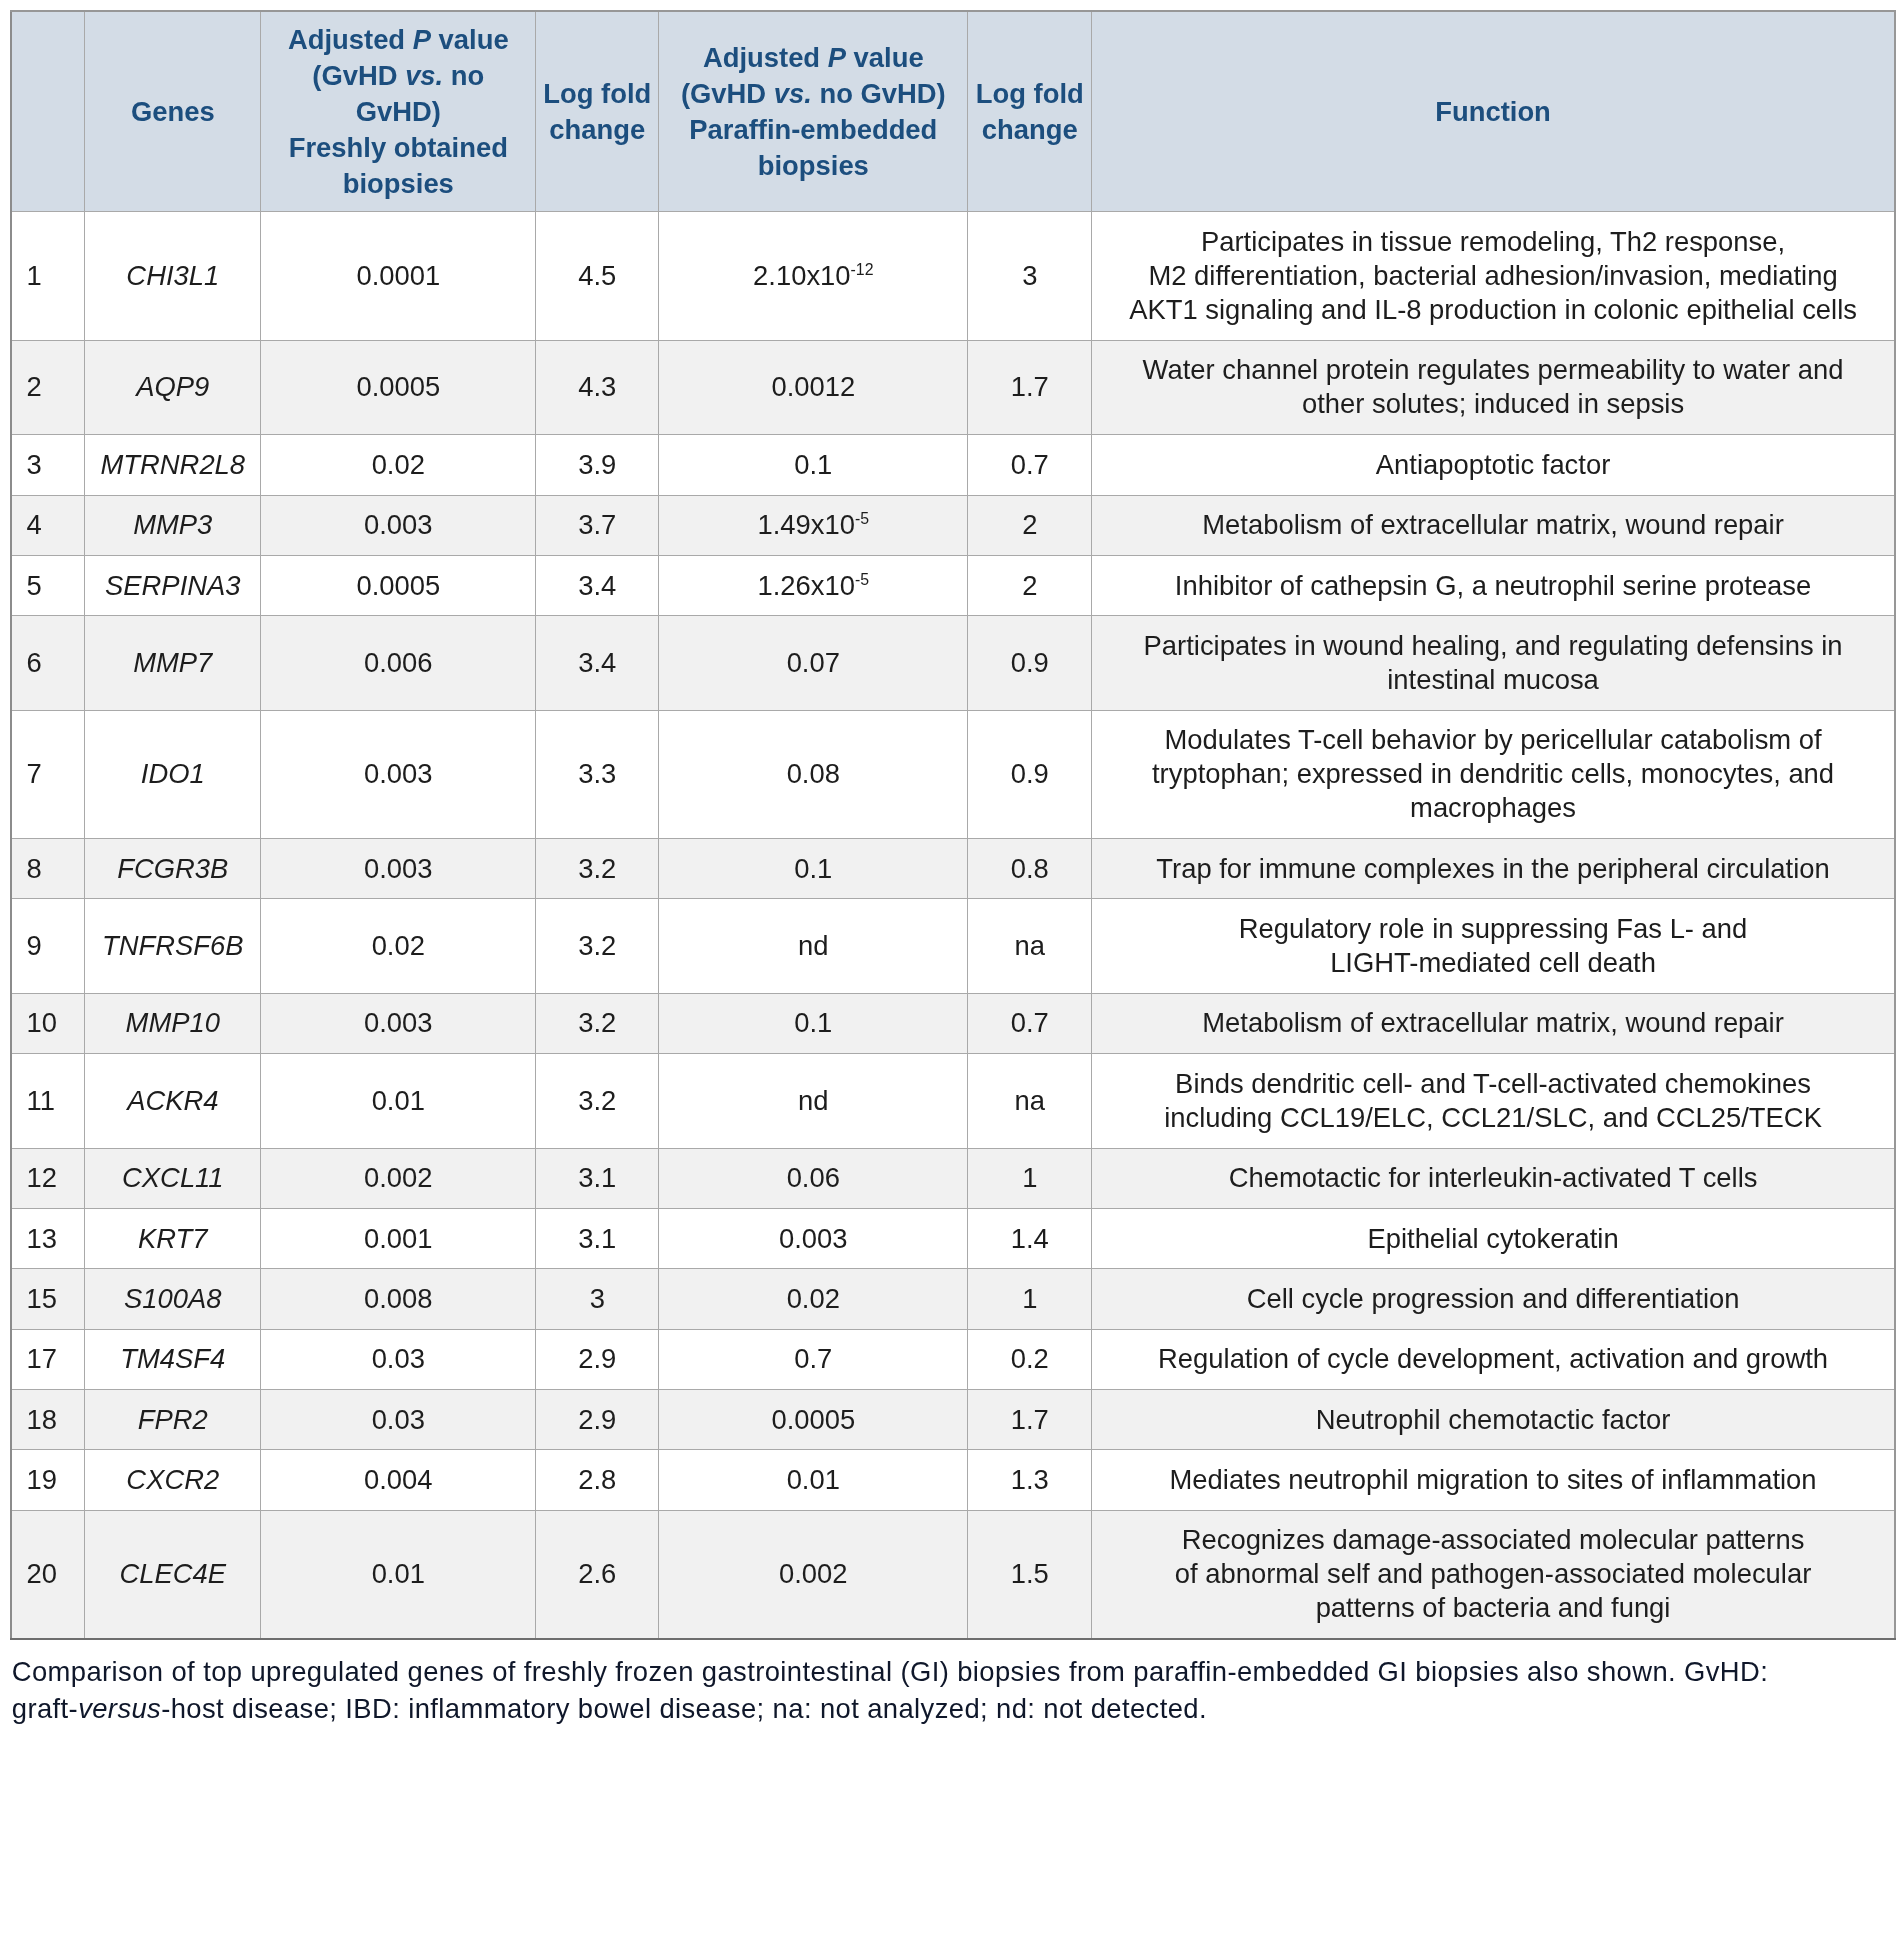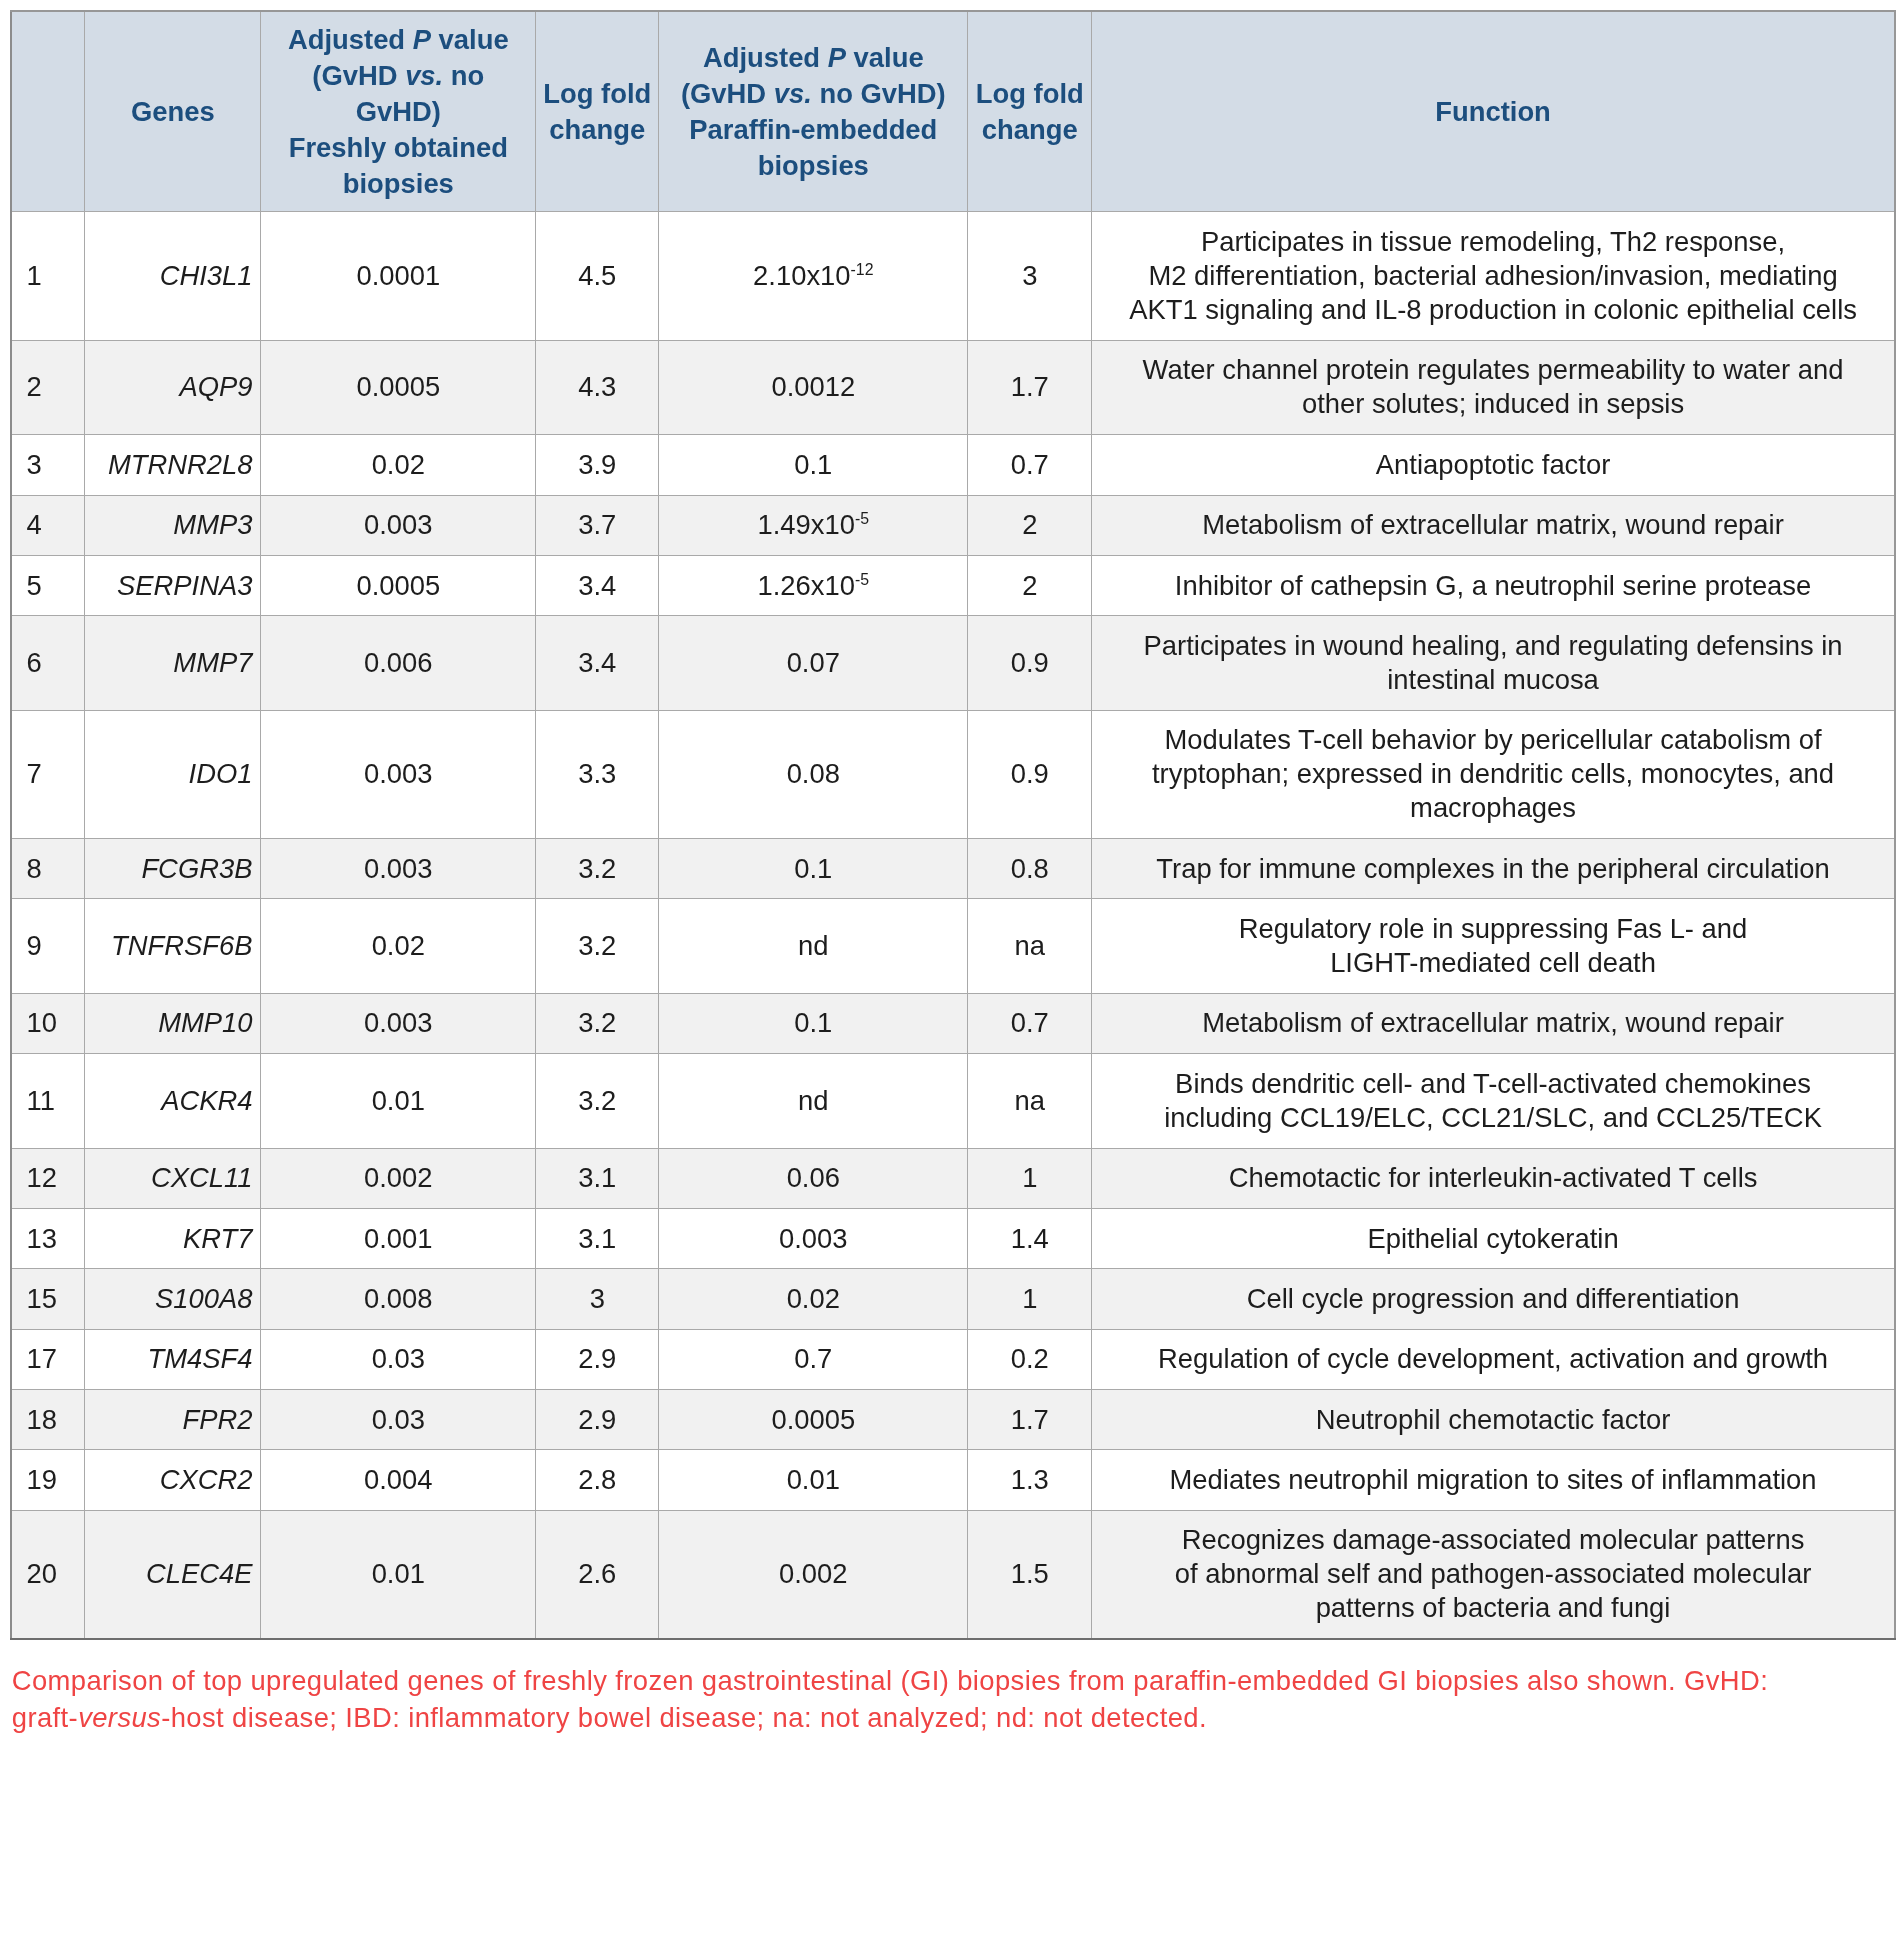--- a/index.html
+++ b/index.html
@@ -44,33 +44,33 @@
     vertical-align: middle;
     padding: 12.7px 7.8px;
     white-space: pre-line;
     background: #ffffff;
   }
   table.genes td.c0 {
     text-align: left;
     padding-left: 14.7px;
     white-space: normal;
   }
-  table.genes td.c1 { font-style: italic; text-align: right; }
+  table.genes td.c1 { font-style: italic; }
   table.genes tbody tr:nth-child(even) td { background: #f1f1f1; }
   table.genes sup {
     font-size: 0.58em;
     line-height: 0;
     vertical-align: super;
     letter-spacing: 0;
   }
   .caption {
-    margin: 22px 2px 0 2px;
+    margin: 13px 2px 0 2px;
     font-size: 27.4px;
     line-height: 37px;
-    color: #ef4444;
+    color: #0f172a;
     letter-spacing: 0.4px;
     white-space: pre-line;
   }
 </style>
 </head>
 <body>
 
 <div class="page">
   <table class="genes">
     <colgroup>

